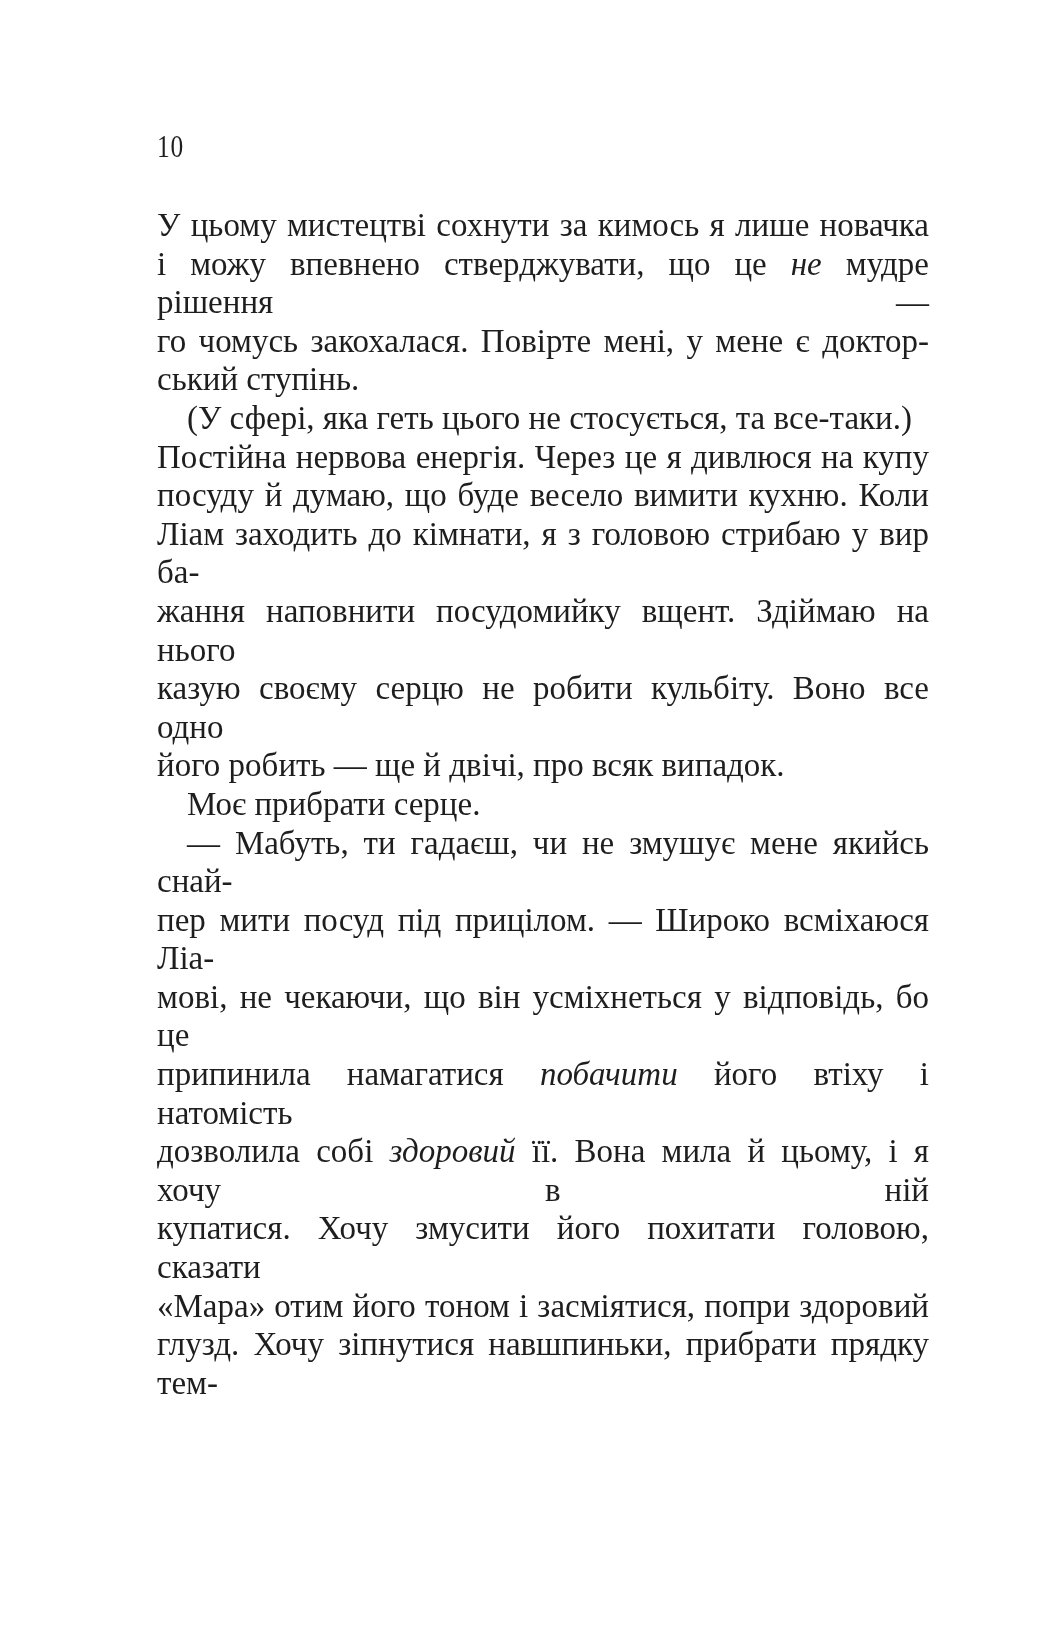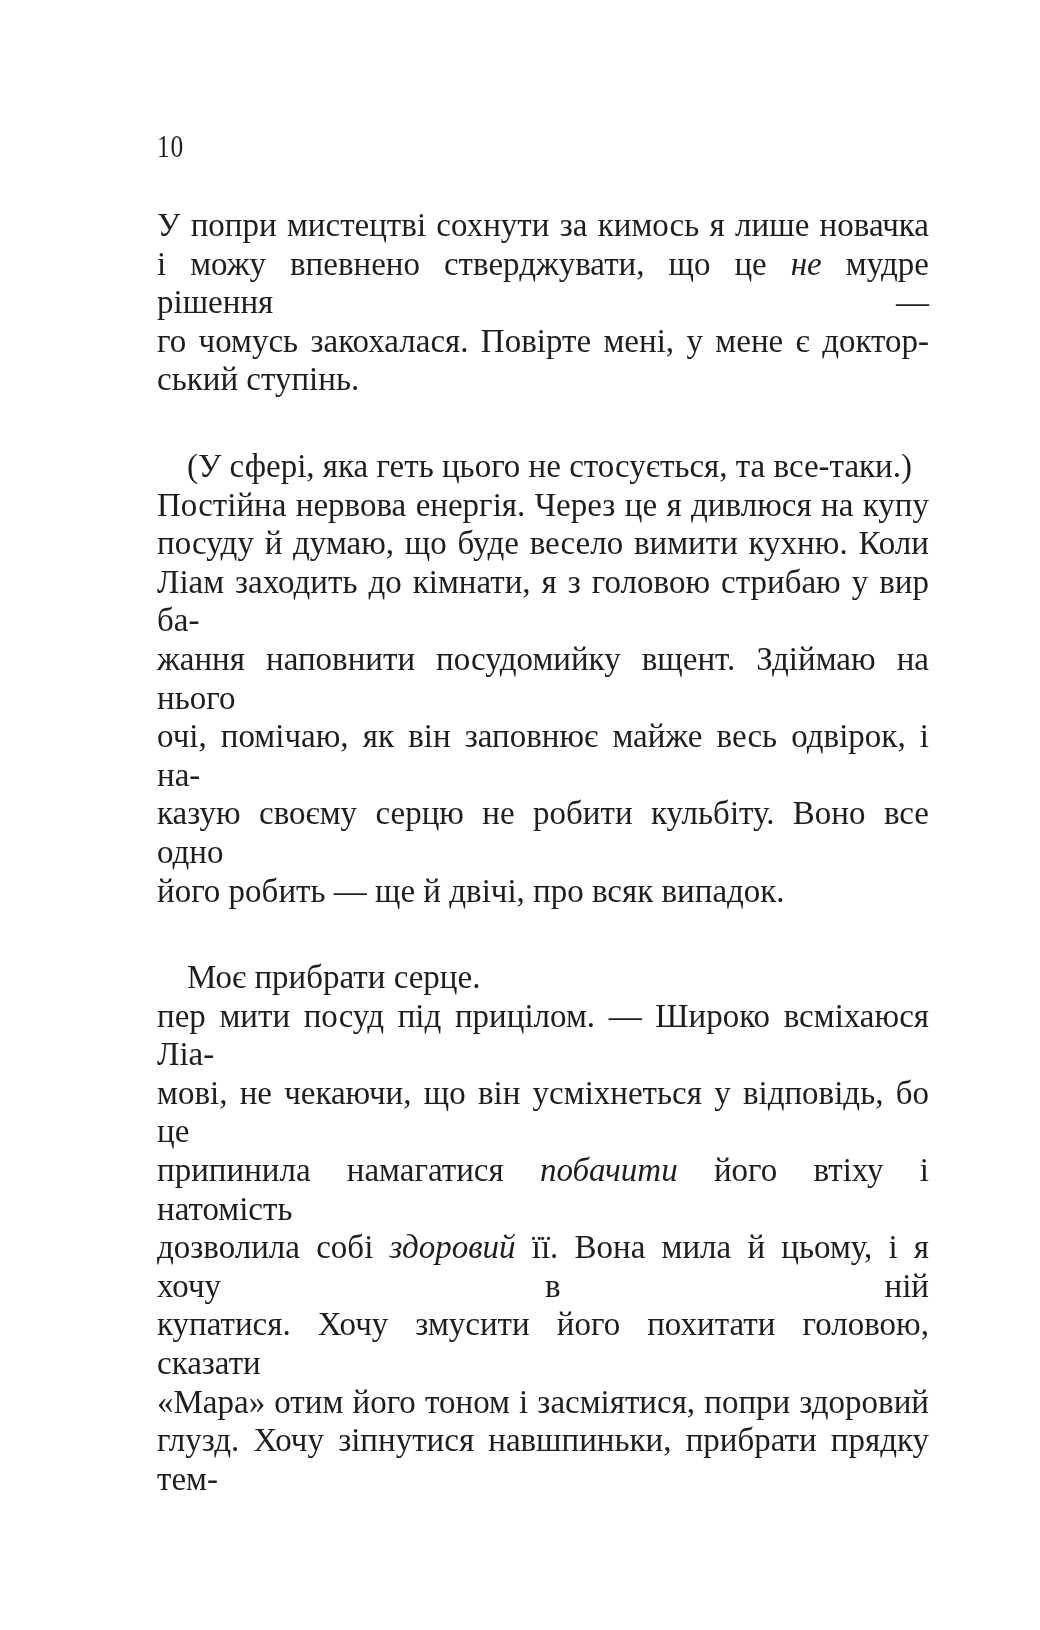--- a/index.html
+++ b/index.html
@@ -37,52 +37,51 @@
   .line {
     text-align: justify;
     text-align-last: justify;
     white-space: normal;
   }
   .line.final {
     text-align-last: left;
   }
   .line.first {
     text-indent: 30px;
-    margin-top: 48px;
   }
   .it { font-style: italic; }
 </style>
 </head>
 <body style="background: rgb(255, 255, 255); color: rgb(30, 30, 30);">
 
 <div class="book-page">
   <div class="page-number">10</div>
   <div class="text-block">
       <div class="para">
-        <div class="line"><span>У попри мистецтві сохнути за кимось я лише новачка</span></div>
+        <div class="line"><span>У цьому мистецтві сохнути за кимось я лише новачка</span></div>
         <div class="line"><span>і можу впевнено стверджувати, що це </span><span class="it">не</span><span> мудре рішення —</span></div>
         <div class="line"><span>го чомусь закохалася. Повірте мені, у мене є доктор-</span></div>
         <div class="line final"><span>ський ступінь.</span></div>
       </div>
       <div class="para">
         <div class="line final first"><span>(У сфері, яка геть цього не стосується, та все-таки.)</span></div>
       </div>
       <div class="para">
         <div class="line"><span>Постійна нервова енергія. Через це я дивлюся на купу</span></div>
         <div class="line"><span>посуду й думаю, що буде весело вимити кухню. Коли</span></div>
         <div class="line"><span>Ліам заходить до кімнати, я з головою стрибаю у вир ба-</span></div>
         <div class="line"><span>жання наповнити посудомийку вщент. Здіймаю на нього</span></div>
-        <div class="line"><span>очі, помічаю, як він заповнює майже весь одвірок, і на-</span></div>
         <div class="line"><span>казую своєму серцю не робити кульбіту. Воно все одно</span></div>
         <div class="line final"><span>його робить — ще й двічі, про всяк випадок.</span></div>
       </div>
       <div class="para">
         <div class="line final first"><span>Моє прибрати серце.</span></div>
       </div>
       <div class="para">
+        <div class="line first"><span>— Мабуть, ти гадаєш, чи не змушує мене якийсь снай-</span></div>
         <div class="line"><span>пер мити посуд під прицілом. — Широко всміхаюся Ліа-</span></div>
         <div class="line"><span>мові, не чекаючи, що він усміхнеться у відповідь, бо це</span></div>
         <div class="line"><span>припинила намагатися </span><span class="it">побачити</span><span> його втіху і натомість</span></div>
         <div class="line"><span>дозволила собі </span><span class="it">здоровий</span><span> її. Вона мила й цьому, і я хочу в ній</span></div>
         <div class="line"><span>купатися. Хочу змусити його похитати головою, сказати</span></div>
         <div class="line"><span>«Мара» отим його тоном і засміятися, попри здоровий</span></div>
         <div class="line"><span>глузд. Хочу зіпнутися навшпиньки, прибрати прядку тем-</span></div>
       </div>
     </div>
 </div>

